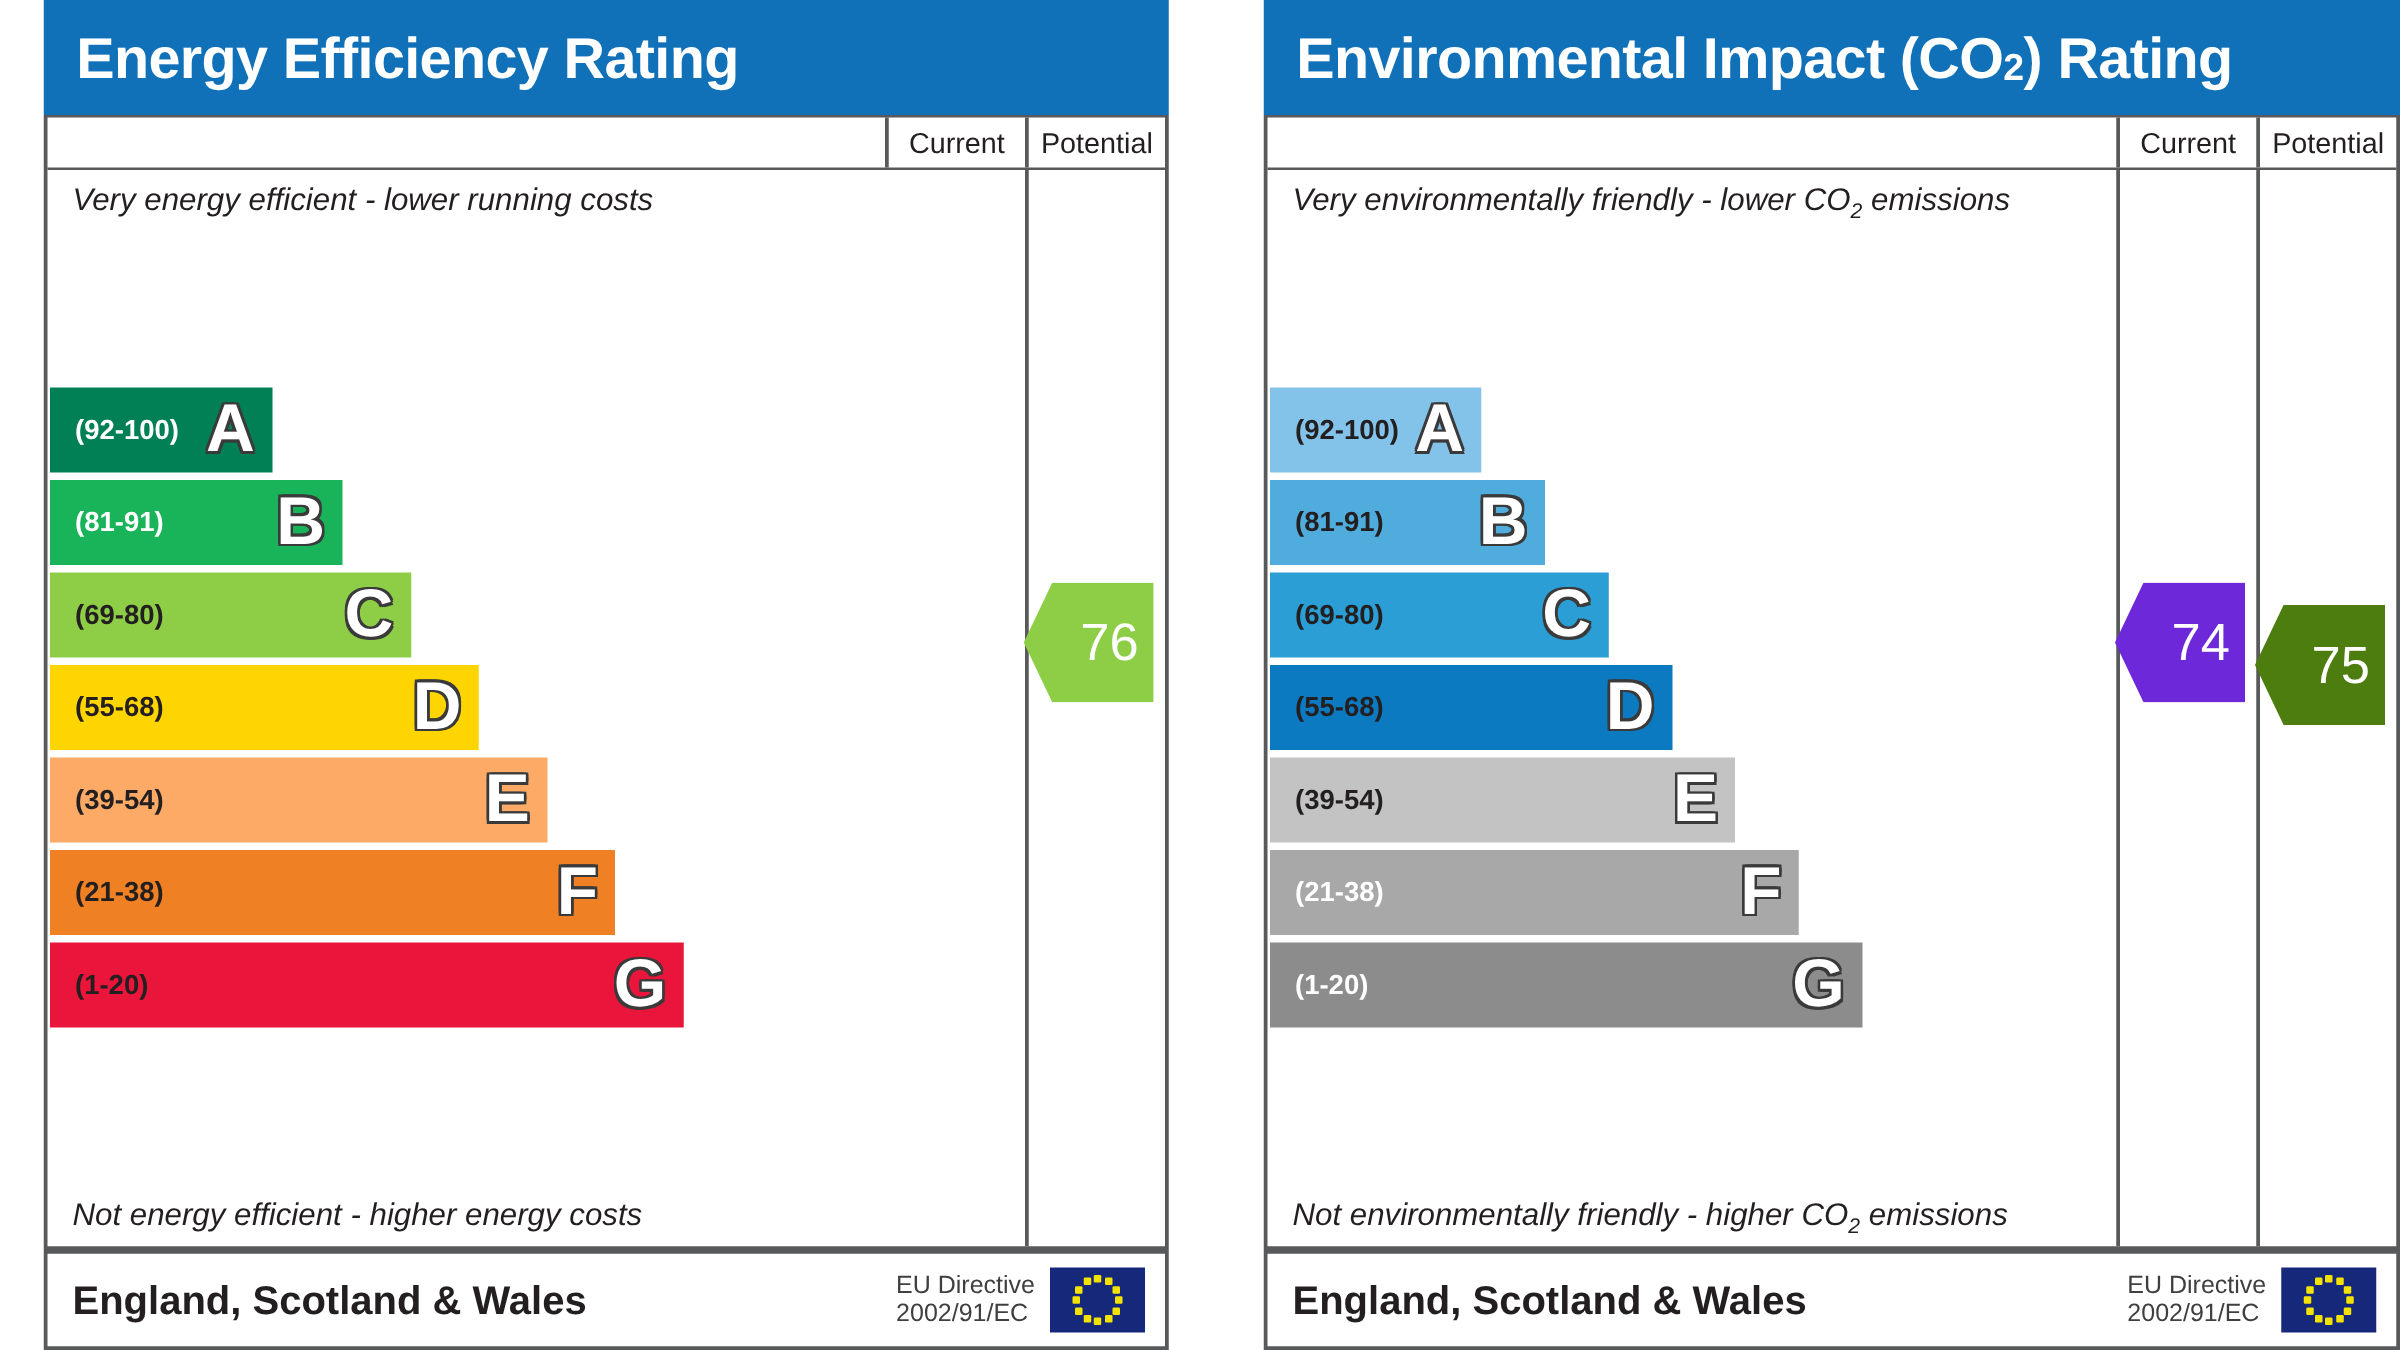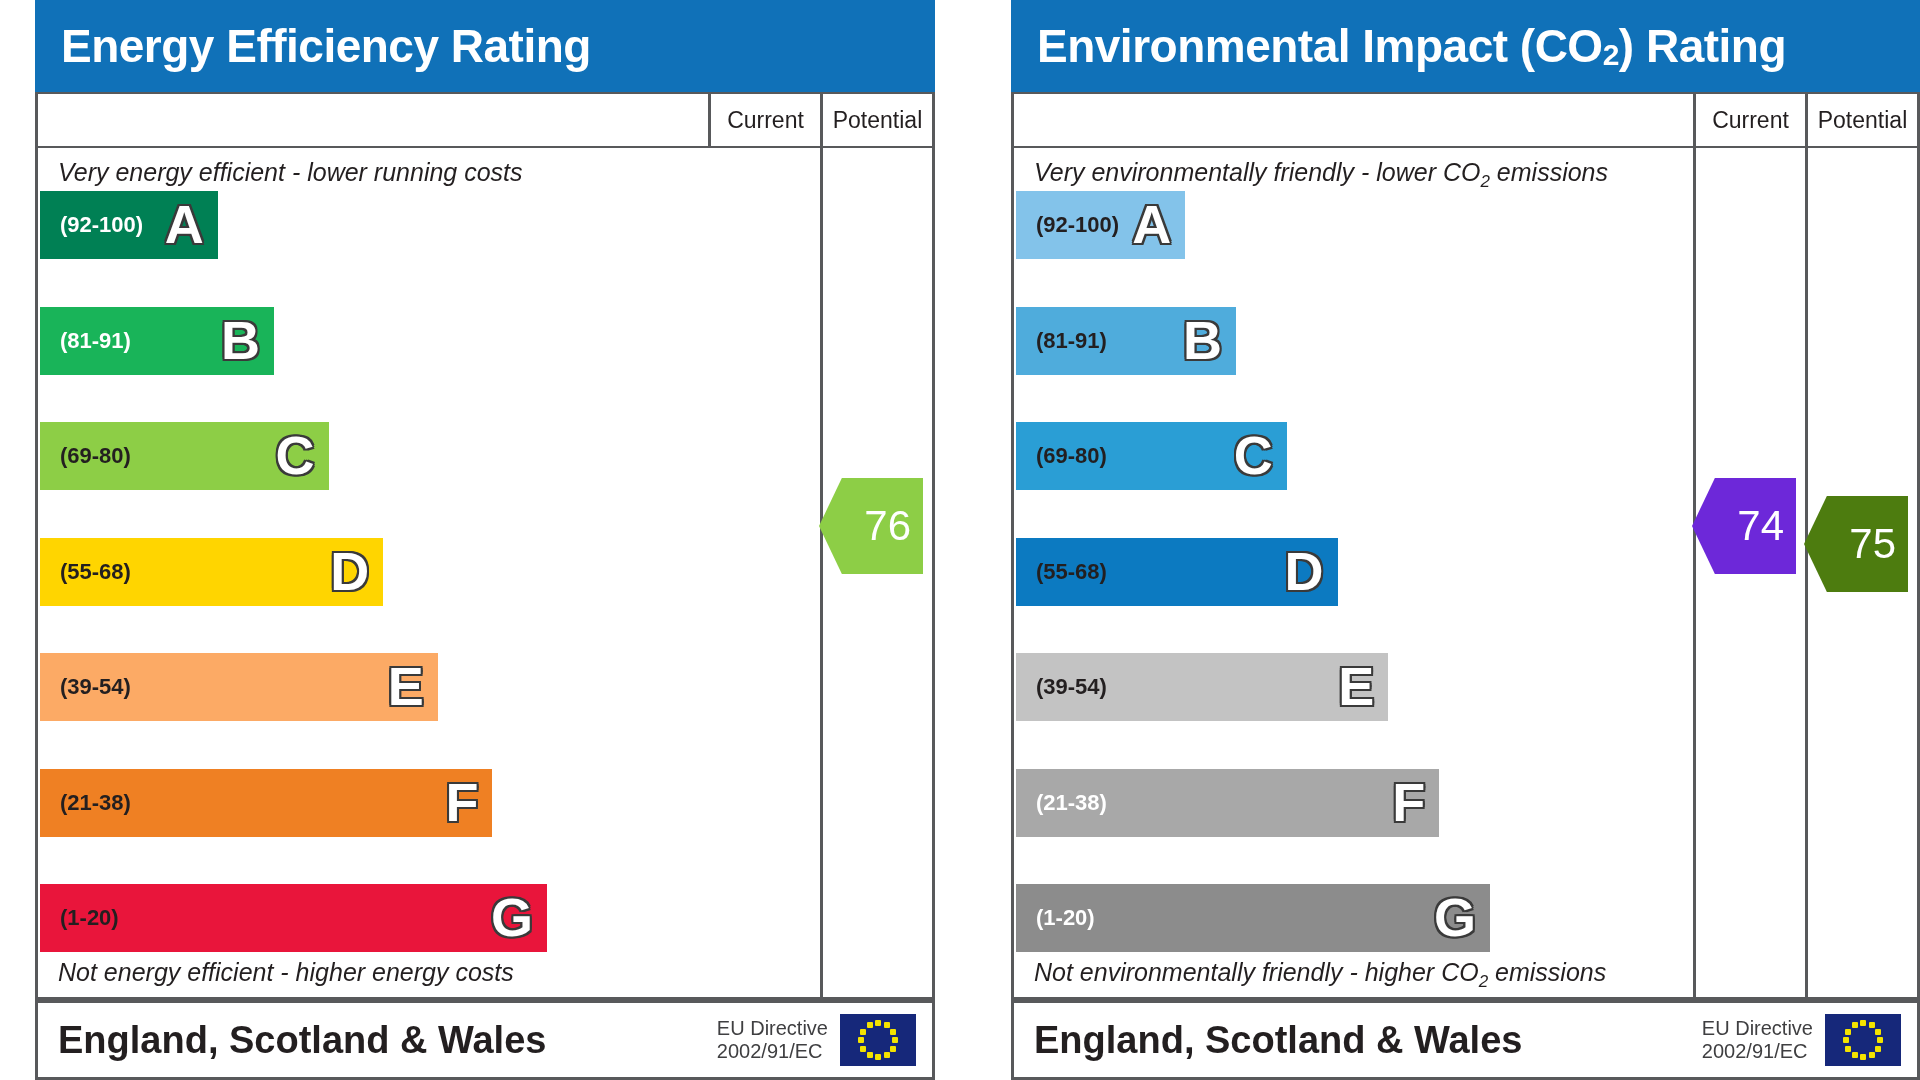--- a/index.html
+++ b/index.html
@@ -50,21 +50,21 @@
     border-top:2px solid #58595b;
     box-sizing:border-box;
     flex:1 1 auto;
     display:flex;
     flex-direction:column;
   }
 
   
   .hdr-row{
     display:flex;
-    height:54px;
+    height:42px;
     border-bottom:2px solid #58595b;
     box-sizing:border-box;
     flex:0 0 auto;
   }
   .hdr-spacer{flex:1 1 auto;}
   .hdr-cell{
     width:112px;
     border-left:3px solid #58595b;
     box-sizing:border-box;
     display:flex;
@@ -104,21 +104,21 @@
     white-space:nowrap;
     flex:0 0 auto;
   }
   .caption.bottom{padding:6px 0 10px 20px;}
   .caption sub{font-size:17px;vertical-align:baseline;position:relative;top:6px;}
 
   .bands{
     flex:1 1 auto;
     display:flex;
     flex-direction:column;
-    justify-content:space-between;
+    justify-content:center;
     gap:6px;
     padding-left:2px;
     box-sizing:border-box;
   }
 
   .band{
     height:68px;
     display:flex;
     align-items:center;
     position:relative;
@@ -171,21 +171,21 @@
     border:3px solid #58595b;
     border-top:3px solid #58595b;
     box-sizing:border-box;
     display:flex;
     align-items:center;
     background:#ffffff;
     flex:0 0 auto;
   }
   .footer-country{
     flex:1 1 auto;
-    font-size:38px;
+    font-size:32px;
     font-weight:bold;
     color:#231f20;
     padding-left:20px;
     white-space:nowrap;
   }
   .footer-directive{
     font-size:20px;
     color:#3f3f41;
     line-height:1.15;
     text-align:left;

